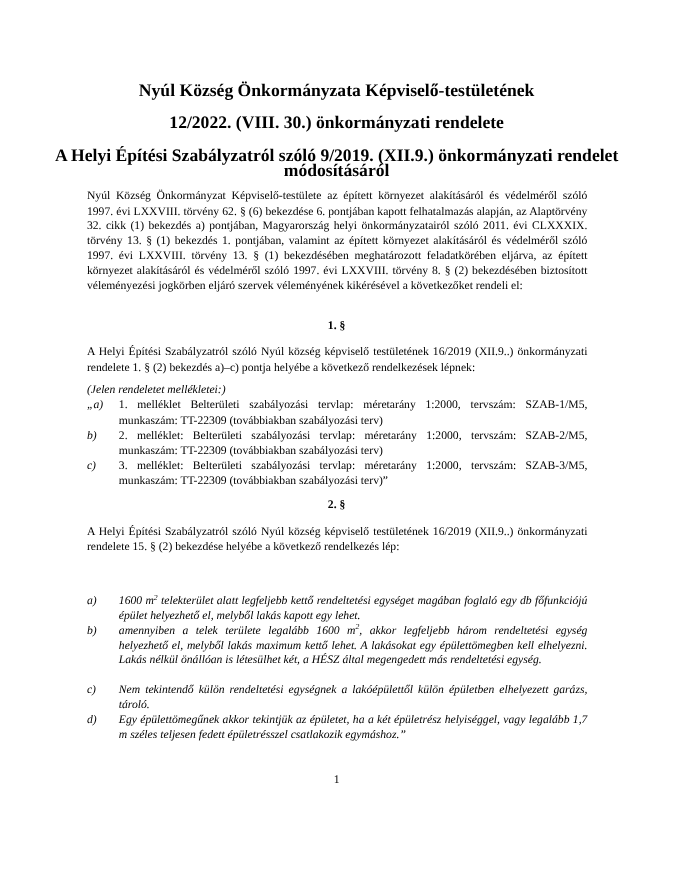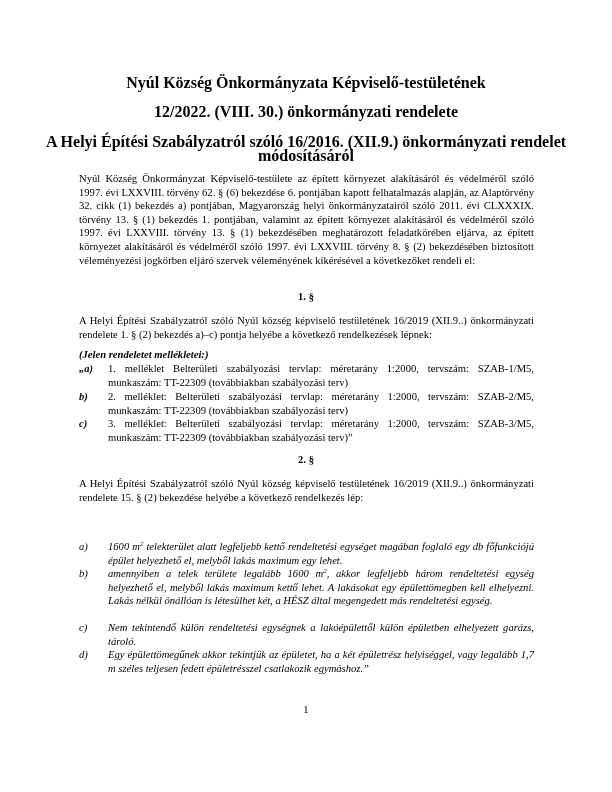--- a/index.html
+++ b/index.html
@@ -15,35 +15,35 @@
     font-weight: bold; font-size: 16px;
   }
   .para {
     position: absolute; left: 79px; width: 455px; text-align: justify;
     text-align-last: left;
   }
   .center-h {
     position: absolute; left: 0; width: 612px; text-align: center; font-weight: bold;
   }
   .italic { font-style: italic; }
-  .bold-italic { font-weight: bold; font-style: italic; }
+  .bold-italic { font-weight: normal; font-style: italic; }
   .list-item { position: absolute; left: 79px; width: 455px; }
   .list-item .marker { position: absolute; left: 0; top: 0; width: 28px; }
   .list-item .text { margin-left: 29px; text-align: justify; text-align-last: left; }
   .page-number { position: absolute; left: 0; width: 612px; text-align: center; top: 703px; }
   sup { font-size: 7px; line-height: 0; vertical-align: 4px; }
 </style>
 </head>
 <body>
 
 <div class="page">
 
   <div class="title" style="top:76px;">Nyúl Község Önkormányzata Képviselő-testületének</div>
   <div class="title" style="top:105px;">12/2022. (VIII. 30.) önkormányzati rendelete</div>
-  <div class="title" style="top:135px;">A Helyi Építési Szabályzatról szóló 16/2016. (XII.9.) önkormányzati rendelet módosításáról</div>
+  <div class="title" style="top:135px;">A Helyi Építési Szabályzatról szóló 9/2019. (XII.9.) önkormányzati rendelet módosításáról</div>
 
   <div class="para" style="top:172px;">Nyúl Község Önkormányzat Képviselő-testülete az épített környezet alakításáról és védelméről szóló 1997. évi LXXVIII. törvény 62. § (6) bekezdése 6. pontjában kapott felhatalmazás alapján, az Alaptörvény 32. cikk (1) bekezdés a) pontjában, Magyarország helyi önkormányzatairól szóló 2011. évi CLXXXIX. törvény 13. § (1) bekezdés 1. pontjában, valamint az épített környezet alakításáról és védelméről szóló 1997. évi LXXVIII. törvény 13. § (1) bekezdésében meghatározott feladatkörében eljárva, az épített környezet alakításáról és védelméről szóló 1997. évi LXXVIII. törvény 8. § (2) bekezdésében biztosított véleményezési jogkörben eljáró szervek véleményének kikérésével a következőket rendeli el:</div>
 
   <div class="center-h" style="top:290px;">1. §</div>
   <div class="para" style="top:314px;">A Helyi Építési Szabályzatról szóló Nyúl község képviselő testületének 16/2019 (XII.9..) önkormányzati rendelete 1. § (2) bekezdés a)–c) pontja helyébe a következő rendelkezések lépnek:</div>
   <div class="para bold-italic" style="top:348px;">(Jelen rendeletet mellékletei:)</div>
 
   <div class="list-item" style="top:362px;">
     <span class="marker bold-italic">„a)</span>
     <div class="text">1. melléklet Belterületi szabályozási tervlap: méretarány 1:2000, tervszám: SZAB-1/M5, munkaszám: TT-22309 (továbbiakban szabályozási terv)</div>
@@ -55,21 +55,21 @@
   <div class="list-item" style="top:417px;">
     <span class="marker bold-italic">c)</span>
     <div class="text">3. melléklet: Belterületi szabályozási tervlap: méretarány 1:2000, tervszám: SZAB-3/M5, munkaszám: TT-22309 (továbbiakban szabályozási terv)”</div>
   </div>
 
   <div class="center-h" style="top:453px;">2. §</div>
   <div class="para" style="top:477px;">A Helyi Építési Szabályzatról szóló Nyúl község képviselő testületének 16/2019 (XII.9..) önkormányzati rendelete 15. § (2) bekezdése helyébe a következő rendelkezés lép:</div>
 
   <div class="list-item italic" style="top:540px;">
     <span class="marker">a)</span>
-    <div class="text"><span>1600 m</span><sup>2</sup><span> telekterület alatt legfeljebb kettő rendeltetési egységet magában foglaló egy db főfunkciójú épület helyezhető el, melyből lakás maximum egy lehet.</span></div>
+    <div class="text"><span>1600 m</span><sup>2</sup><span> telekterület alatt legfeljebb kettő rendeltetési egységet magában foglaló egy db főfunkciójú épület helyezhető el, melyből lakás kapott egy lehet.</span></div>
   </div>
   <div class="list-item italic" style="top:567px;">
     <span class="marker">b)</span>
     <div class="text"><span>amennyiben a telek területe legalább 1600 m</span><sup>2</sup><span>, akkor legfeljebb három rendeltetési egység helyezhető el, melyből lakás maximum kettő lehet. A lakásokat egy épülettömegben kell elhelyezni. Lakás nélkül önállóan is létesülhet két, a HÉSZ által megengedett más rendeltetési egység.</span></div>
   </div>
   <div class="list-item italic" style="top:621px;">
     <span class="marker">c)</span>
     <div class="text">Nem tekintendő külön rendeltetési egységnek a lakóépülettől külön épületben elhelyezett garázs, tároló.</div>
   </div>
   <div class="list-item italic" style="top:648px;">

